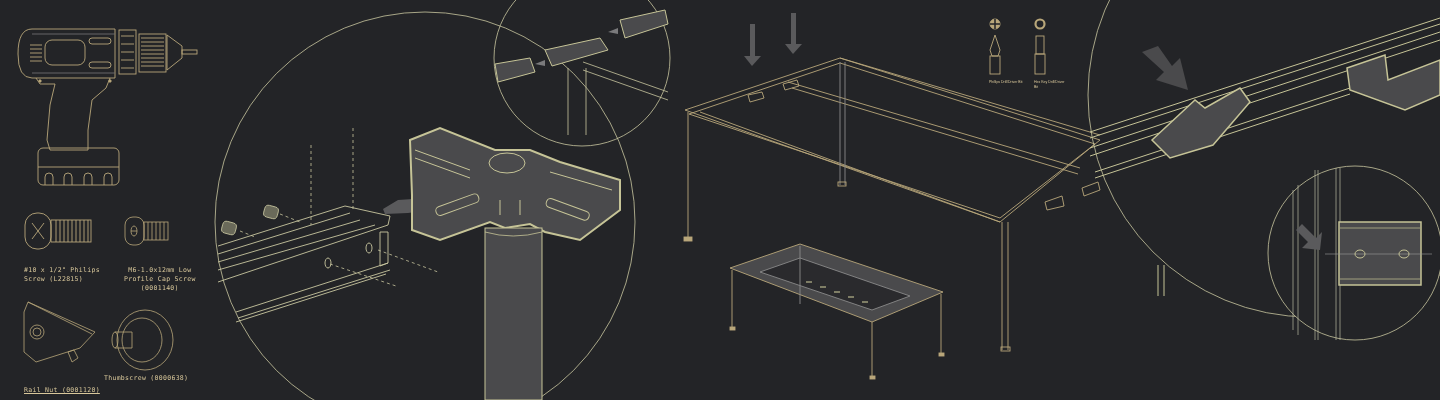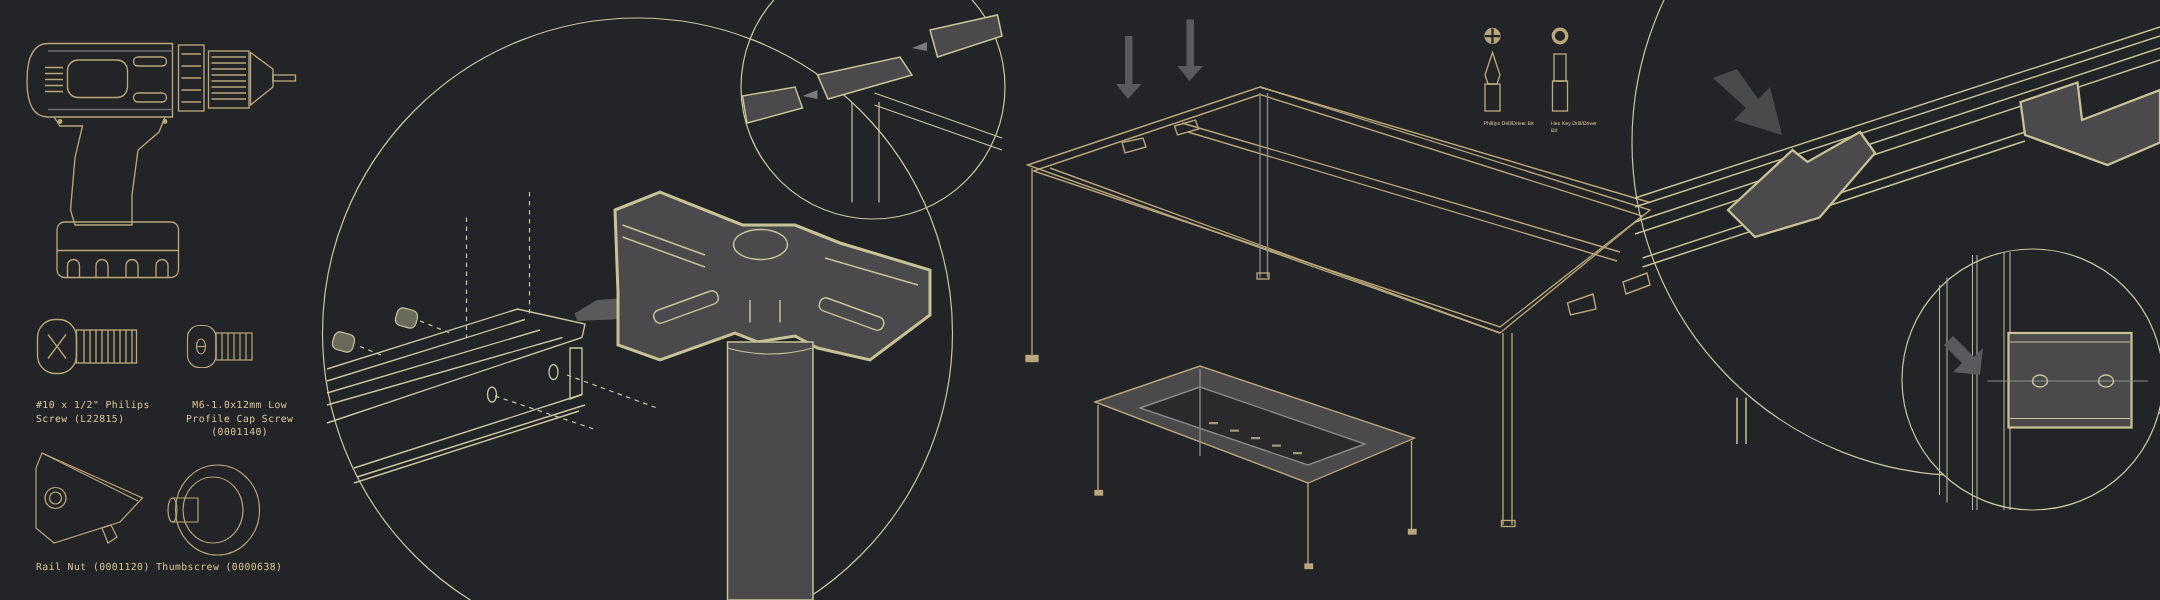--- a/index.html
+++ b/index.html
@@ -207,18 +207,18 @@
     <ellipse cx="1360" cy="254" rx="5" ry="4" fill="none" stroke="#c6c497"></ellipse>
     <ellipse cx="1404" cy="254" rx="5" ry="4" fill="none" stroke="#c6c497"></ellipse>
   </g>
 </svg>
 
 <div class="label" style="left:24px; top:266px;">#10 x 1/2" Philips
 Screw (L22815)</div>
 <div class="label" style="left:124px; top:266px;text-align:center;">M6-1.0x12mm Low
 Profile Cap Screw
 (0001140)</div>
-<div class="label" style="left:24px; top:374px;">Rail Nut (0001120)</div>
+<div class="label" style="left:24px; top:386px;text-decoration:underline;">Rail Nut (0001120)</div>
 <div class="label" style="left:104px; top:374px;">Thumbscrew (0000638)</div>
 <div class="label tiny" style="left:989px; top:80px;">Phillips Drill/Driver Bit</div>
 <div class="label tiny" style="left:1034px; top:80px;">Hex Key Drill/Driver
 Bit</div>
 </div>
 
 </body></html>

